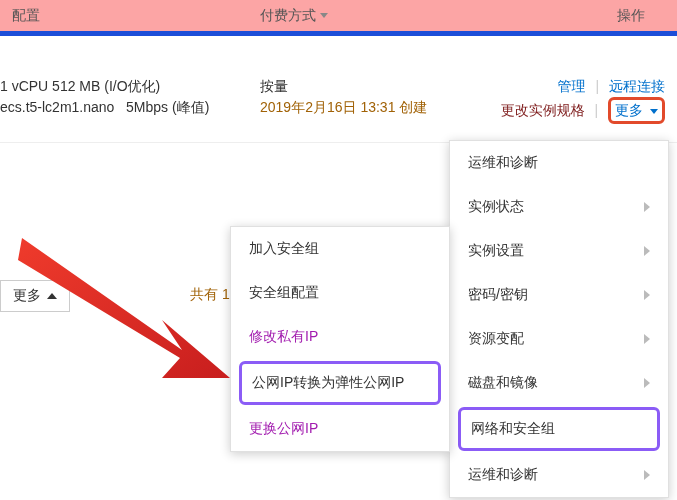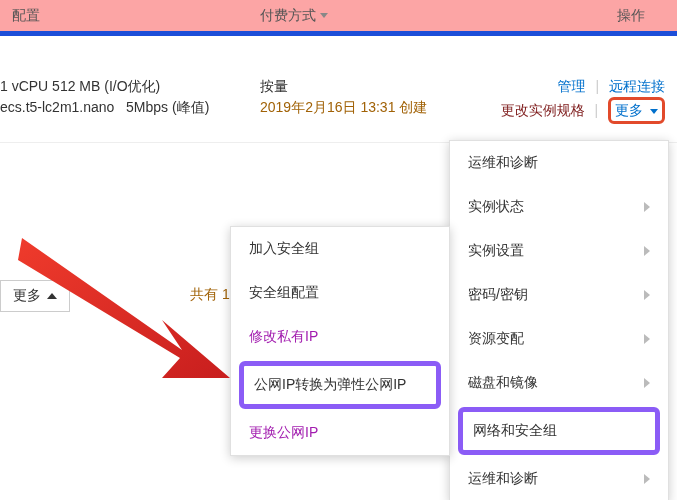--- a/index.html
+++ b/index.html
@@ -106,21 +106,21 @@
     justify-content: space-between;
   }
   .menu-item.disabled { color: #a21caf; cursor: default; align-items: center; }
   .submenu-arrow {
     width: 0; height: 0;
     border-top: 5px solid transparent;
     border-bottom: 5px solid transparent;
     border-left: 6px solid #bbb;
   }
   .highlight-box {
-    border: 5px solid #8b5cf6;
+    border: 3px solid #8b5cf6;
     border-radius: 6px;
     margin: 2px 8px;
     padding: 10px 10px;
     color: #333;
   }
   
   .red-arrow {
     position: absolute;
     left: 12px; top: 230px;
     width: 220px; height: 150px;

